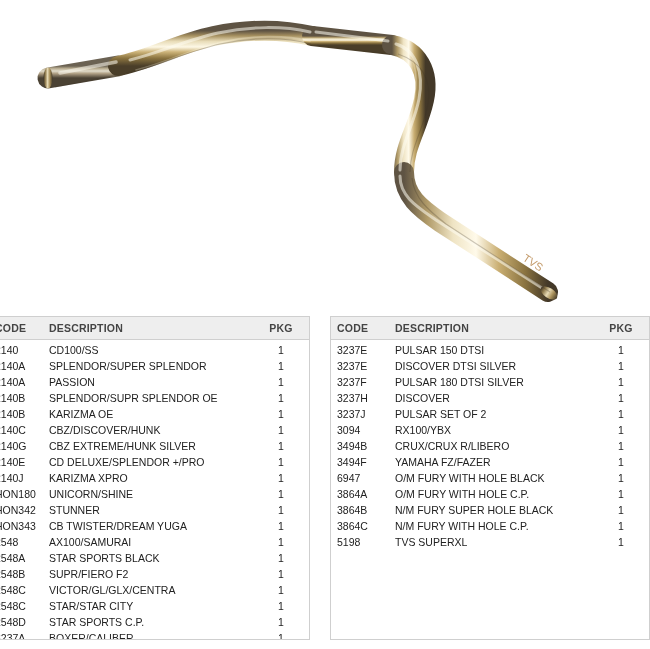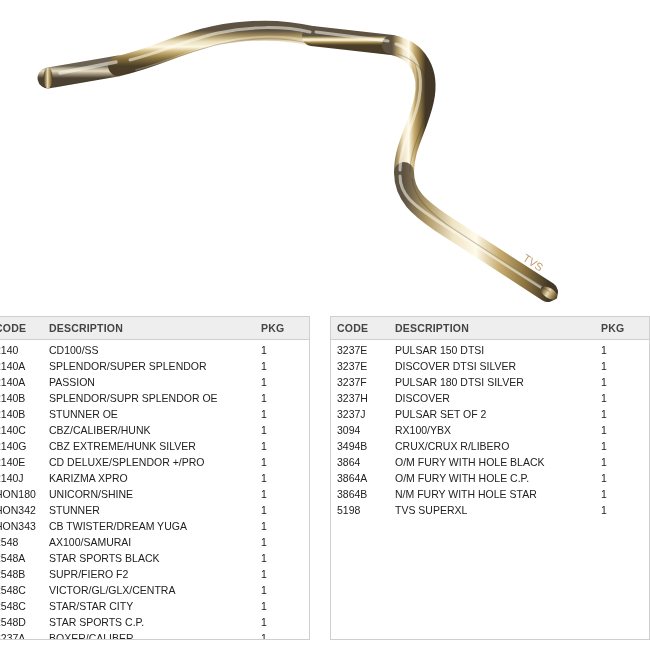--- a/index.html
+++ b/index.html
@@ -67,21 +67,21 @@
   tbody td {
     font-size: 10.5px;
     color: #222222;
     padding: 1px 0 1px 0;
     line-height: 14px;
     white-space: nowrap;
     overflow: hidden;
   }
   .col-code   { width: 52px;  padding-left: 6px !important; }
   .col-desc   { width: auto;  padding-left: 6px !important; margin-top: 36px; }
-  .col-pkg    { width: 40px;  text-align: left; padding-right: 8px !important; }
+  .col-pkg    { width: 40px;  text-align: center; padding-right: 8px !important; }
 
   #table-left .col-code { width: 48px; padding-left: 2px !important; }
   #table-left thead .col-code { padding-left: 2px !important; }
 
   .spacer-row td { height: 2px; padding: 0; }
 </style>
 </head>
 <body>
 
 <div id="product-image">
@@ -190,26 +190,26 @@
           <td class="col-desc">PASSION</td>
           <td class="col-pkg">1</td>
         </tr>
         <tr>
           <td class="col-code">2140B</td>
           <td class="col-desc">SPLENDOR/SUPR SPLENDOR OE</td>
           <td class="col-pkg">1</td>
         </tr>
         <tr>
           <td class="col-code">2140B</td>
-          <td class="col-desc">STUNNER OE</td>
+          <td class="col-desc">KARIZMA OE</td>
           <td class="col-pkg">1</td>
         </tr>
         <tr>
           <td class="col-code">2140C</td>
-          <td class="col-desc">CBZ/CALIBER/HUNK</td>
+          <td class="col-desc">CBZ/DISCOVER/HUNK</td>
           <td class="col-pkg">1</td>
         </tr>
         <tr>
           <td class="col-code">2140G</td>
           <td class="col-desc">CBZ EXTREME/HUNK SILVER</td>
           <td class="col-pkg">1</td>
         </tr>
         <tr>
           <td class="col-code">2140E</td>
           <td class="col-desc">CD DELUXE/SPLENDOR +/PRO</td>
@@ -316,32 +316,42 @@
           <td class="col-code">3094</td>
           <td class="col-desc">RX100/YBX</td>
           <td class="col-pkg">1</td>
         </tr>
         <tr>
           <td class="col-code">3494B</td>
           <td class="col-desc">CRUX/CRUX R/LIBERO</td>
           <td class="col-pkg">1</td>
         </tr>
         <tr>
-          <td class="col-code">3864</td>
+          <td class="col-code">3494F</td>
+          <td class="col-desc">YAMAHA FZ/FAZER</td>
+          <td class="col-pkg">1</td>
+        </tr>
+        <tr>
+          <td class="col-code">6947</td>
           <td class="col-desc">O/M FURY WITH HOLE BLACK</td>
           <td class="col-pkg">1</td>
         </tr>
         <tr>
           <td class="col-code">3864A</td>
           <td class="col-desc">O/M FURY WITH HOLE C.P.</td>
           <td class="col-pkg">1</td>
         </tr>
         <tr>
           <td class="col-code">3864B</td>
-          <td class="col-desc">N/M FURY WITH HOLE STAR</td>
+          <td class="col-desc">N/M FURY SUPER HOLE BLACK</td>
+          <td class="col-pkg">1</td>
+        </tr>
+        <tr>
+          <td class="col-code">3864C</td>
+          <td class="col-desc">N/M FURY WITH HOLE C.P.</td>
           <td class="col-pkg">1</td>
         </tr>
         <tr>
           <td class="col-code">5198</td>
           <td class="col-desc">TVS SUPERXL</td>
           <td class="col-pkg">1</td>
         </tr>
       </tbody>
   </table>
 </div>

